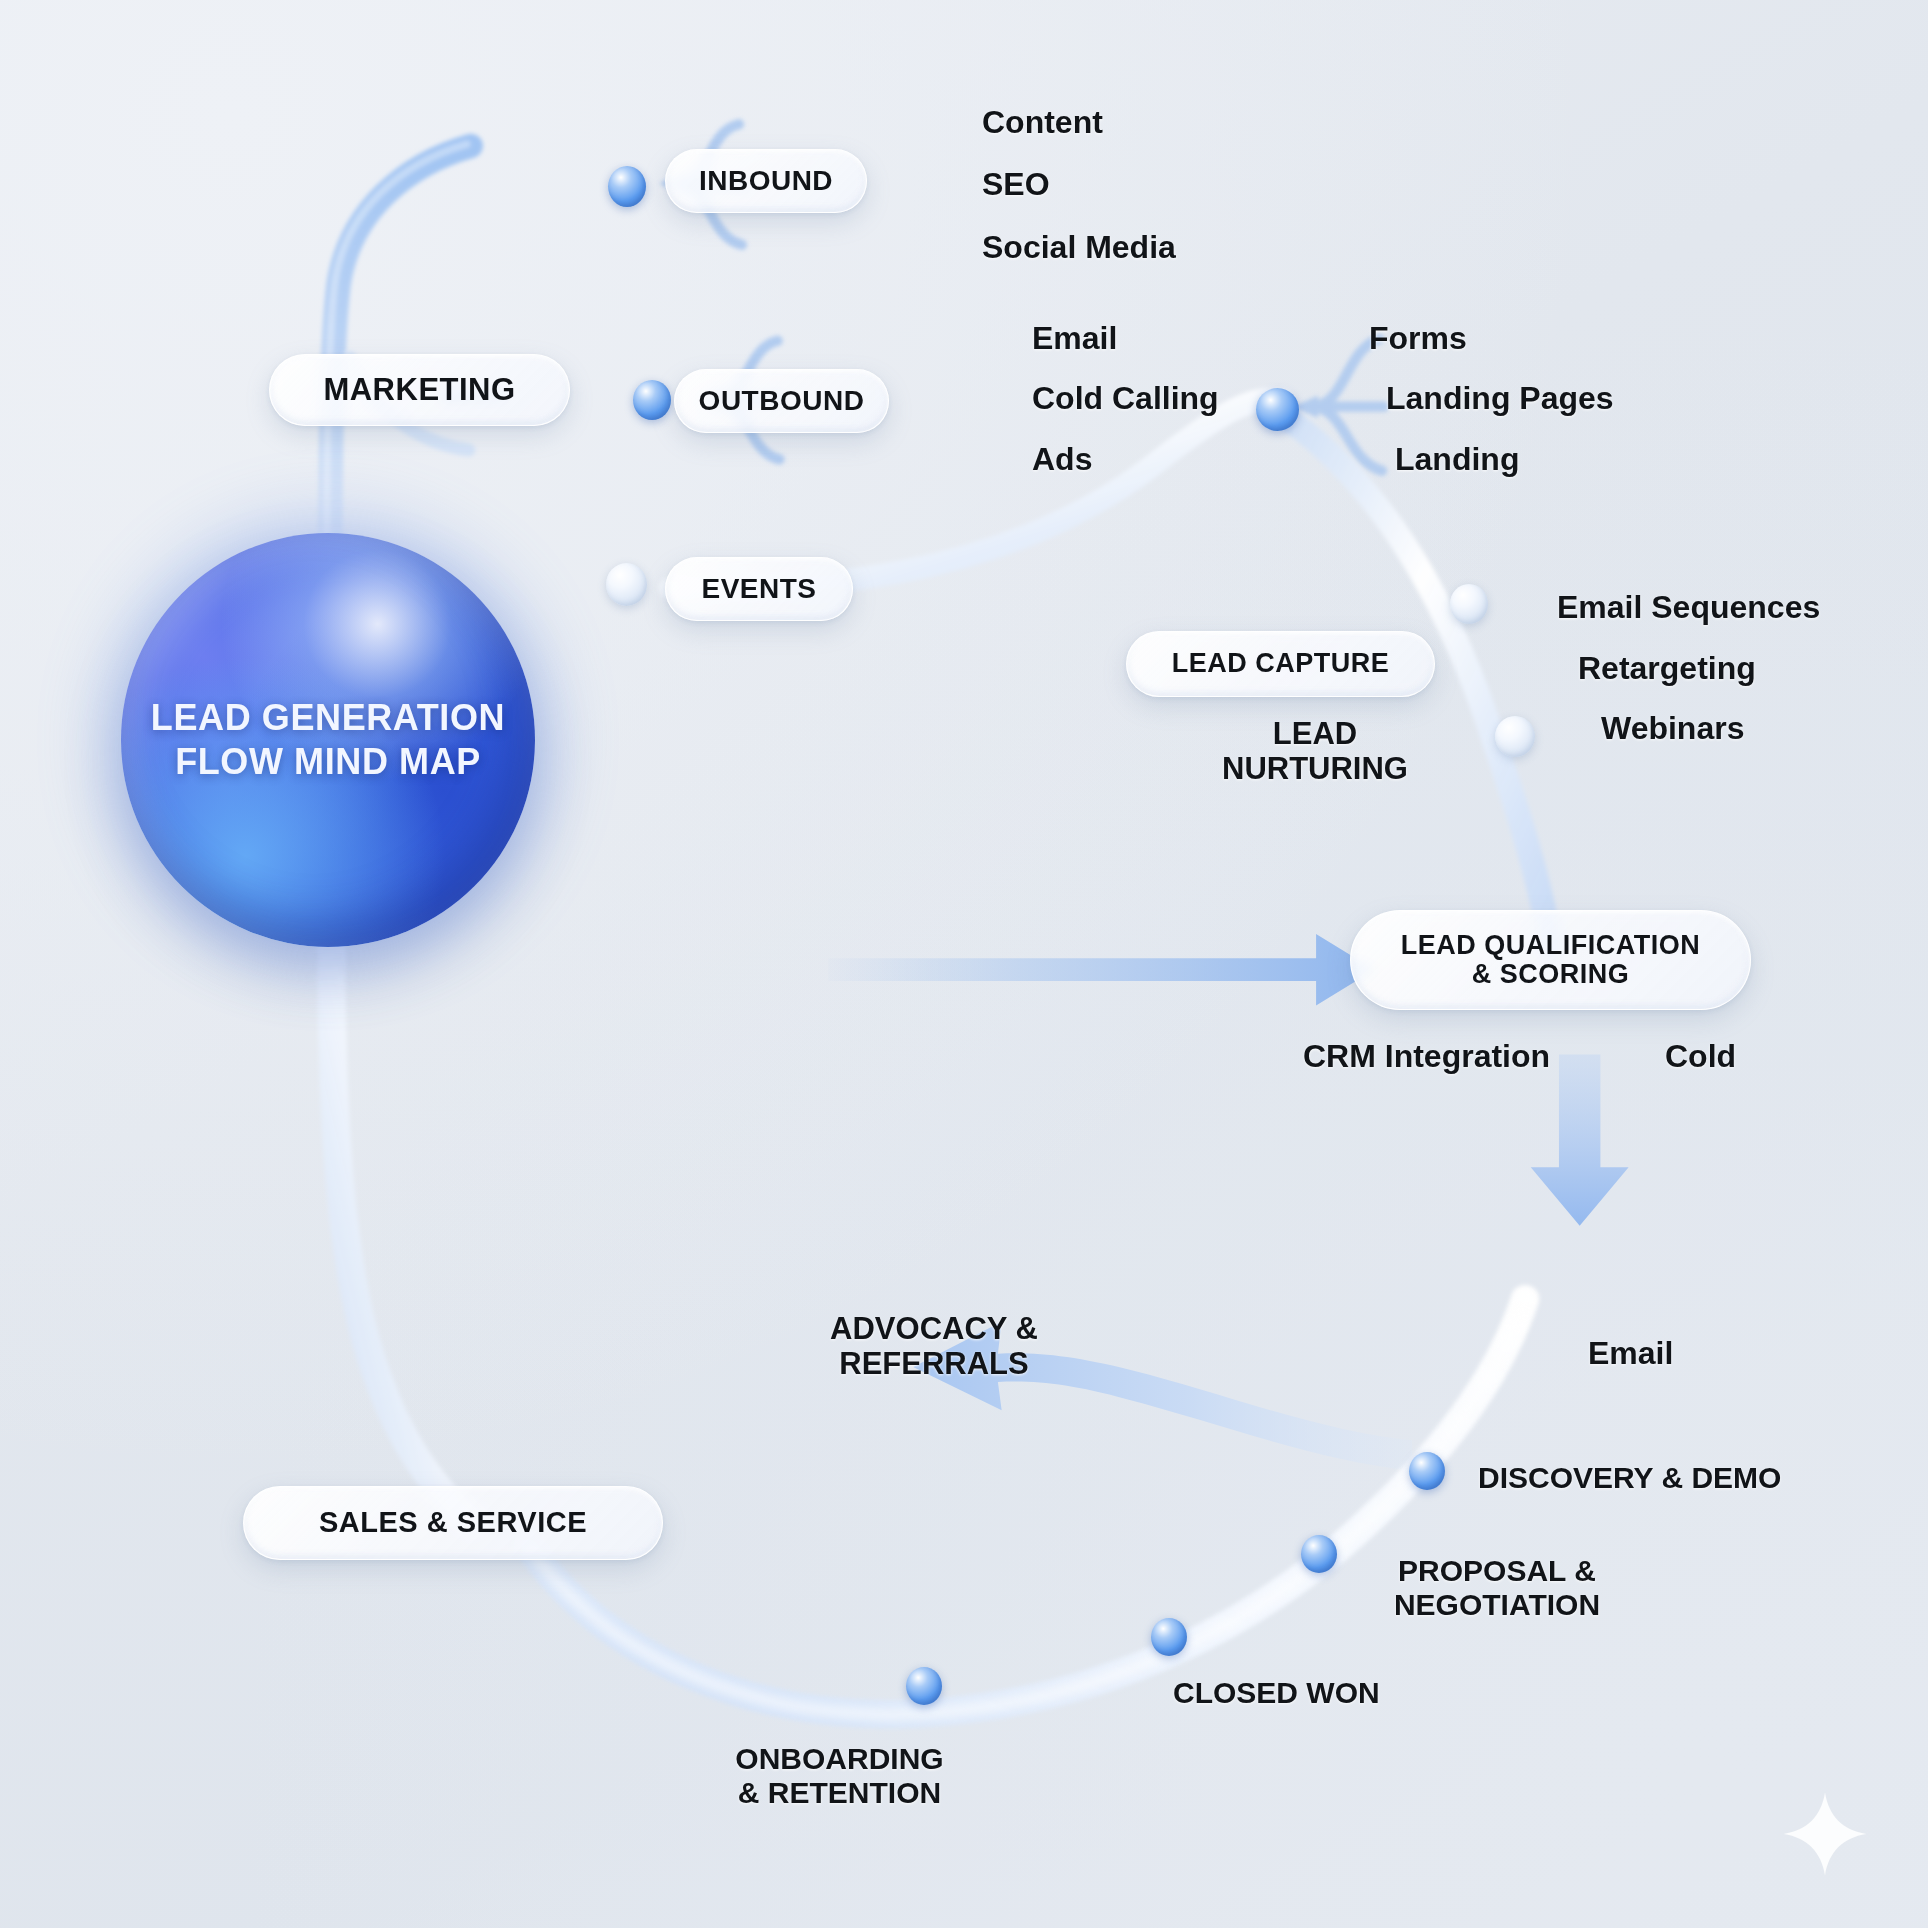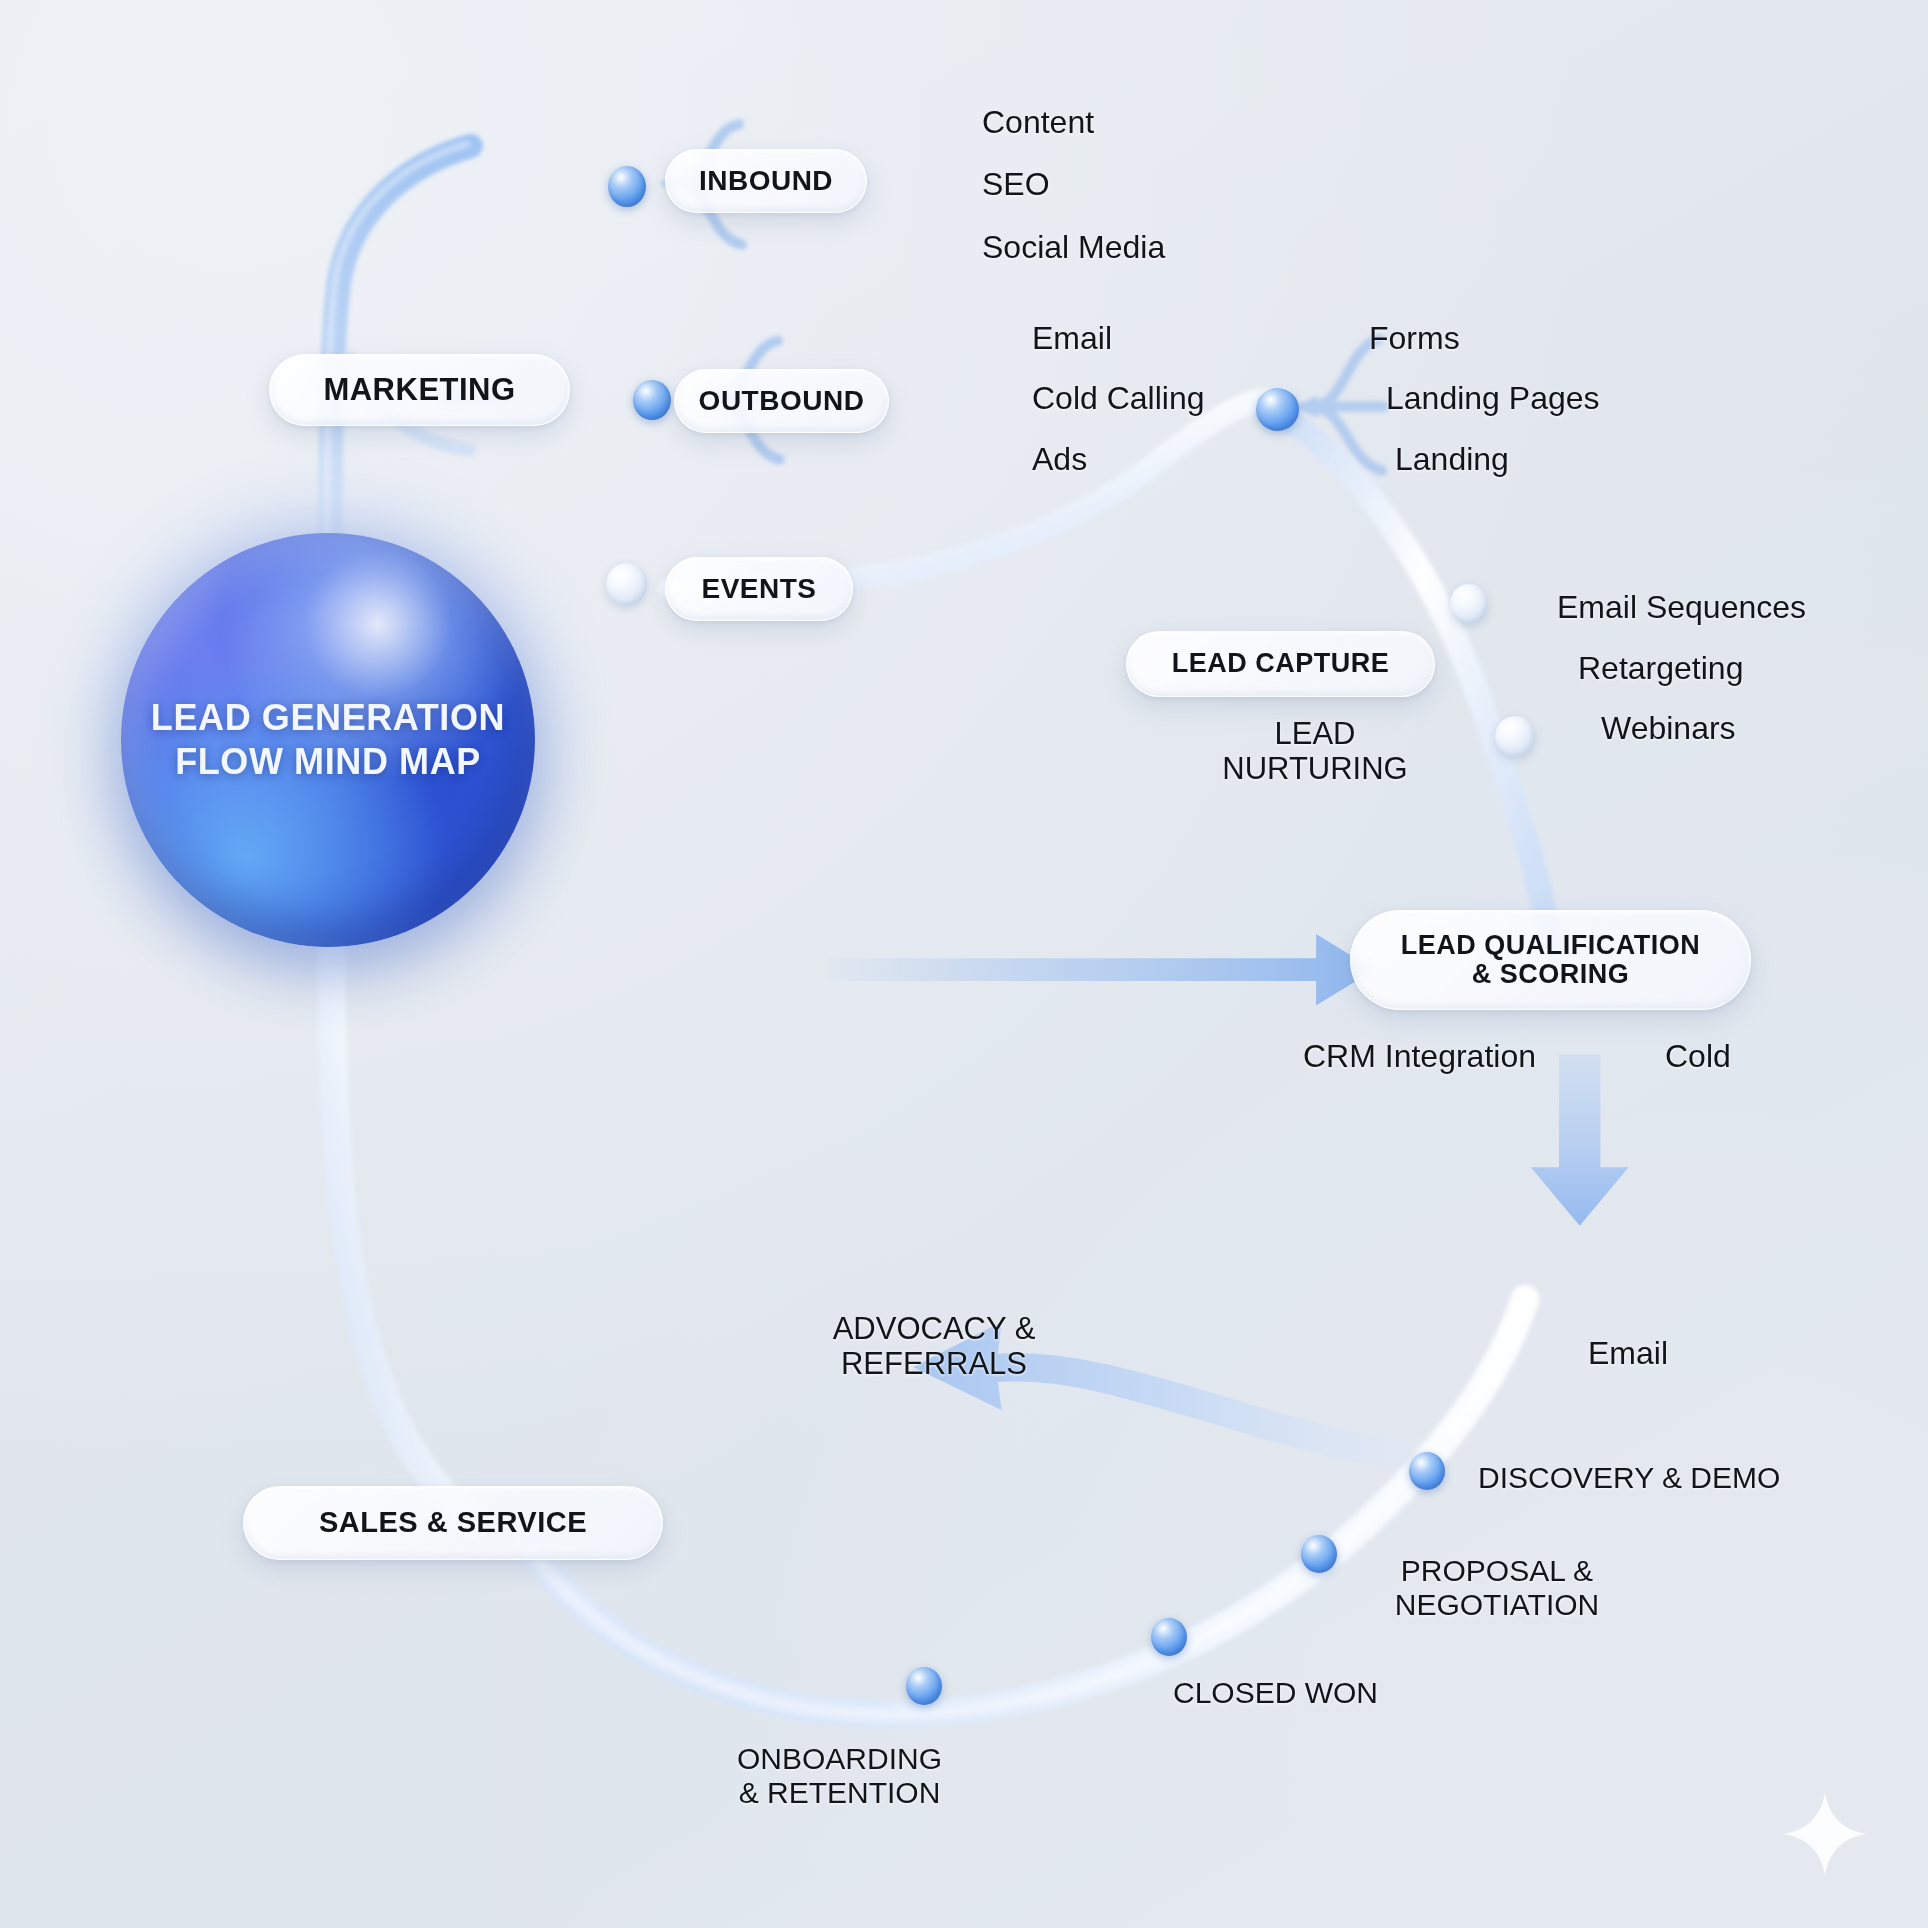--- a/index.html
+++ b/index.html
@@ -27,22 +27,22 @@
       inset 0 1.9px 4.7px rgba(255,255,255,.95),
       inset 0 -2.8px 7.5px rgba(205,215,235,.45);
     backdrop-filter:blur(5.6px);
     white-space:pre-line;
     z-index:30;
   }
   .plainlabel{
     position:absolute;color:#111418;white-space:pre-line;line-height:1.14;z-index:28;
     text-shadow:0 0.9px 2.8px rgba(255,255,255,.85);
   }
-  .bold{font-weight:normal;}
-  .reg{font-weight:normal;}
+  .bold{font-weight:bold;}
+  .reg{font-weight:bold;}
 
   
   #sphere{
     position:absolute;left:121px;top:533px;width:414px;height:414px;border-radius:50%;
     background:
       radial-gradient(circle at 62% 22%, rgba(255,255,255,.85) 0%, rgba(200,225,255,.35) 18%, rgba(255,255,255,0) 38%),
       radial-gradient(circle at 30% 78%, #63a8f5 0%, rgba(99,168,245,0) 46%),
       radial-gradient(circle at 78% 62%, #2b4fd0 0%, rgba(43,79,208,0) 52%),
       radial-gradient(circle at 20% 30%, #6d7ef0 0%, rgba(109,126,240,0) 55%),
       radial-gradient(circle at 50% 50%, #4f86ef 0%, #3059da 70%, #2c4fc9 100%);

